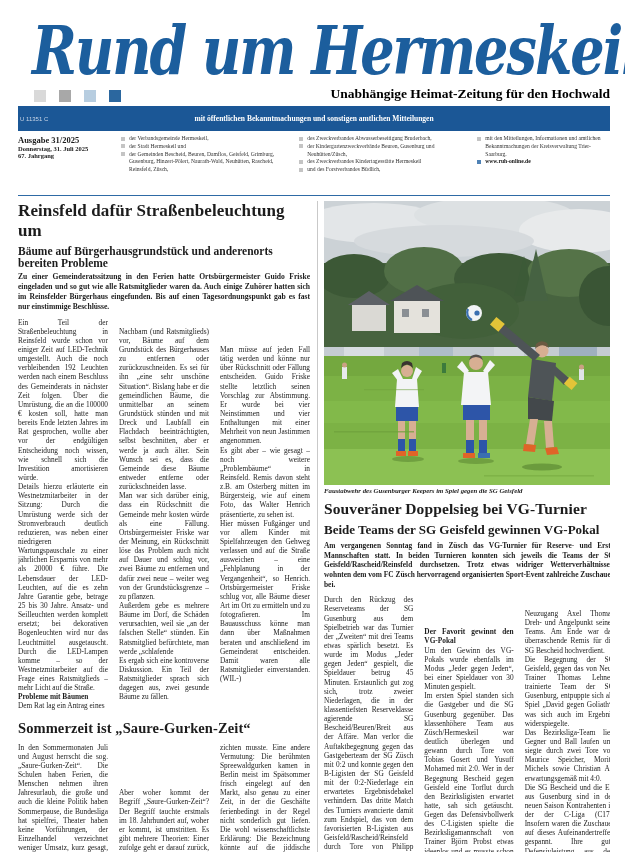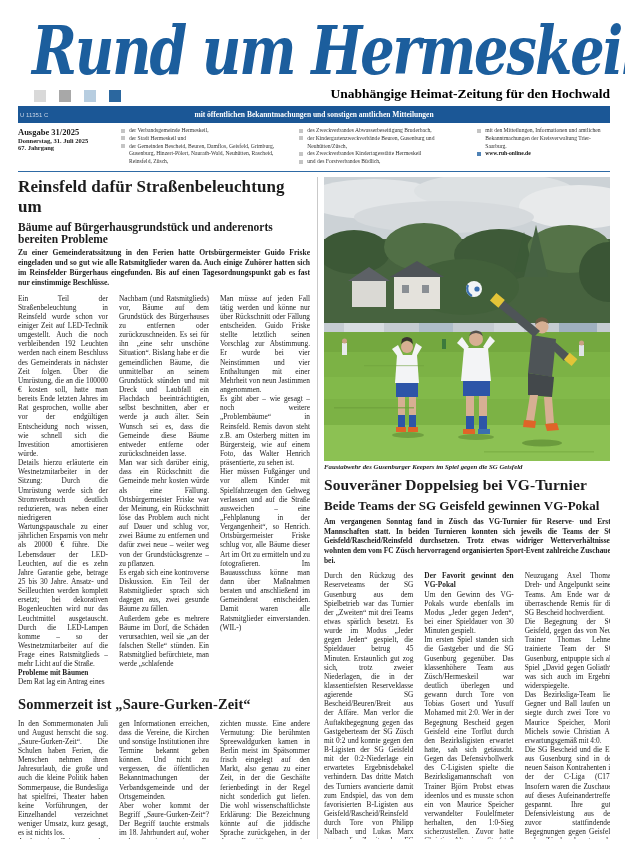--- a/index.html
+++ b/index.html
@@ -21,28 +21,28 @@
   }
   .masthead-bottom { display:flex; justify-content:space-between; align-items:flex-end; margin-top:2px; }
   .squares { display:flex; gap:13px; padding-left:16px; }
   .squares span { width:12px; height:12px; display:inline-block; }
   .sq1 { background:#d9d9d9; } .sq2 { background:#a8a8a8; }
   .sq3 { background:#b7cde0; } .sq4 { background:#2b679f; }
   .tagline { font-weight:bold; font-size:13.5px; color:#000000; }
 
   
   .blue-bar {
-    margin-top:4px; background:#1b5796; color:#fff; height:17px;
+    margin-top:4px; background:#1b5796; color:#fff; height:25px;
     display:flex; align-items:center; position:relative;
   }
   .postal-code { position:absolute; left:2px; font-size:6px; color:#c9d5e6; font-family:"Liberation Sans", sans-serif; }
   .bar-text { width:100%; text-align:center; font-size:7.5px; font-weight:bold; }
 
   
-  .info-row { display:flex; gap:8px; padding:4px 0 5px 0; border-bottom:1.5px solid #2e6aa5; }
+  .info-row { display:flex; gap:8px; padding:4px 0 21px 0; border-bottom:1.5px solid #2e6aa5; }
   .issue-block { width:95px; flex:none; }
   .issue-number { font-size:8.5px; font-weight:bold; }
   .issue-date, .issue-volume { font-size:6.5px; font-weight:bold; }
   .info-col { flex:1; font-size:5.6px; line-height:1.4; color:#333; }
   .info-col-last { flex:0.78; }
   .bullet-item { padding-left:8px; position:relative; }
   .bullet-item::before {
     content:""; position:absolute; left:0; top:1.5px; width:4px; height:4px; background:#c4c4c4;
   }
   .bullet-blue::before { background:#4f82b5; }
@@ -51,21 +51,21 @@
   
   .content { display:flex; margin-top:5px; height:662px; overflow:hidden; }
   .half-left  { width:292px; flex:none; }
   .v-divider  { width:1px; background:#c9c9c9; margin:0 6px 0 7px; flex:none; }
   .half-right { width:290px; flex:none; }
 
   h1.headline  { font-size:17px; font-weight:bold; letter-spacing:0.1px; }
   h2.subhead   { font-size:11.5px; font-weight:bold; margin-top:4px; }
   .lead { font-size:7.6px; font-weight:bold; line-height:1.3; text-align:justify; margin-top:3px; }
 
-  .cols { display:flex; gap:11px; margin-top:6px; }
+  .cols { display:flex; gap:11px; margin-top:6px;align-items:center; }
   .col { flex:1; font-size:7.35px; line-height:1.245; text-align:justify; hyphens:auto; -webkit-hyphens:auto; }
   .col p { margin:0; }
   .col .inline-subhead { display:block; font-weight:bold; }
 
   .article-2 { margin-top:9px; }
   .article-2 h1.headline { font-size:14.5px; }
 
   
   .photo { width:290px; height:284px; overflow:hidden; background:#cfd4d7; }
   .photo svg { display:block; }
@@ -131,40 +131,39 @@
         <p class="lead">Zu einer Gemeinderatssitzung in den Ferien hatte Ortsbürgermeister Guido Friske eingeladen und so gut wie alle Ratsmitglieder waren da. Auch einige Zuhörer hatten sich im Reinsfelder Bürgerhaus eingefunden. Bis auf einen Tagesordnungspunkt gab es fast nur einstimmige Beschlüsse.</p>
         <div class="cols">
           <div class="col">
             <span><p>Ein Teil der Straßenbeleuchtung in Reinsfeld wurde schon vor einiger Zeit auf LED-Technik umgestellt. Auch die noch verbleibenden 192 Leuchten werden nach einem Beschluss des Gemeinderats in nächster Zeit folgen. Über die Umrüstung, die an die 100000 € kosten soll, hatte man bereits Ende letzten Jahres im Rat gesprochen, wollte aber vor der endgültigen Entscheidung noch wissen, wie schnell sich die Investition amortisieren würde.</p><p>Details hierzu erläuterte ein Westnetzmitarbeiter in der Sitzung: Durch die Umrüstung werde sich der Stromverbrauch deutlich reduzieren, was neben einer niedrigeren Wartungspauschale zu einer jährlichen Ersparnis von mehr als 20000 € führe. Die Lebensdauer der LED-Leuchten, auf die es zehn Jahre Garantie gebe, betrage 25 bis 30 Jahre. Ansatz- und Seilleuchten werden komplett ersetzt; bei dekorativen Bogenleuchten wird nur das Leuchtmittel ausgetauscht. Durch die LED-Lampen komme – so der Westnetzmitarbeiter auf die Frage eines Ratsmitglieds – mehr Licht auf die Straße.</p></span>
             <b class="inline-subhead">Probleme mit Bäumen</b>
             <p>Dem Rat lag ein Antrag eines</p>
           </div>
           <div class="col">
               <p>Nachbarn (und Ratsmitglieds) vor, Bäume auf dem Grundstück des Bürgerhauses zu entfernen oder zurückzuschneiden. Es sei für ihn „eine sehr unschöne Situation“. Bislang habe er die gemeindlichen Bäume, die unmittelbar an seinem Grundstück stünden und mit Dreck und Laubfall ein Flachdach beeinträchtigten, selbst beschnitten, aber er werde ja auch älter. Sein Wunsch sei es, dass die Gemeinde diese Bäume entweder entferne oder zurückschneiden lasse.</p>
               <p>Man war sich darüber einig, dass ein Rückschnitt die Gemeinde mehr kosten würde als eine Fällung. Ortsbürgermeister Friske war der Meinung, ein Rückschnitt löse das Problem auch nicht auf Dauer und schlug vor, zwei Bäume zu entfernen und dafür zwei neue – weiter weg von der Grundstücksgrenze – zu pflanzen.</p>
+              <p>Außerdem gebe es mehrere Bäume im Dorf, die Schäden verursachten, weil sie „an der falschen Stelle“ stünden. Ein Ratsmitglied befürchtete, man werde „schlafende</p>
               <p>Es ergab sich eine kontroverse Diskussion. Ein Teil der Ratsmitglieder sprach sich dagegen aus, zwei gesunde Bäume zu fällen.</p>
-              <p>Außerdem gebe es mehrere Bäume im Dorf, die Schäden verursachten, weil sie „an der falschen Stelle“ stünden. Ein Ratsmitglied befürchtete, man werde „schlafende</p>
             </div>
           <div class="col">
               <p>Man müsse auf jeden Fall tätig werden und könne nur über Rückschnitt oder Fällung entscheiden. Guido Friske stellte letztlich seinen Vorschlag zur Abstimmung. Er wurde bei vier Neinstimmen und vier Enthaltungen mit einer Mehrheit von neun Jastimmen angenommen.</p>
               <p>Es gibt aber – wie gesagt – noch weitere „Problembäume“ in Reinsfeld. Remis davon steht z.B. am Osterberg mitten im Bürgersteig, wie auf einem Foto, das Walter Henrich präsentierte, zu sehen ist.</p>
               <p>Hier müssen Fußgänger und vor allem Kinder mit Spielfahrzeugen den Gehweg verlassen und auf die Straße ausweichen – eine „Fehlplanung in der Vergangenheit“, so Henrich. Ortsbürgermeister Friske schlug vor, alle Bäume dieser Art im Ort zu ermitteln und zu fotografieren. Im Bauausschuss könne man dann über Maßnahmen beraten und anschließend im Gemeinderat entscheiden. Damit waren alle Ratsmitglieder einverstanden. (WIL-)</p>
             </div>
         </div>
       </article>
 
       <article class="article-2">
         <h1 class="headline">Sommerzeit ist „Saure-Gurken-Zeit“</h1>
         <div class="cols">
           <div class="col">
               <p>In den Sommermonaten Juli und August herrscht die sog. „Saure-Gurken-Zeit“. Die Schulen haben Ferien, die Menschen nehmen ihren Jahresurlaub, die große und auch die kleine Politik haben Sommerpause, die Bundesliga hat spielfrei, Theater haben keine Vorführungen, der Einzelhandel verzeichnet weniger Umsatz, kurz gesagt, es ist nichts los.</p>
               <p>Auch wir Zeitungsmacher haben mit diesem Phänomen zu kämpfen. Keine Sitzungen der kommunalen Gremien, keine größeren kulturellen Veranstaltungen usw. Und doch, wir von RuH müssen jede Woche eine Zeitung herausbringen, und in der Vergangenheit ist es uns immer noch gelungen. Wenn auch ab und an eine „Schmalspurausgabe“ dabei herausgekommen ist. Wichtig ist, dass die Leser die notwendi-</p>
             </div>
           <div class="col">
-              <p>gen Informationen erreichen, dass die Vereine, die Kirchen und sonstige Institutionen ihre Termine bekannt geben können. Und nicht zu vergessen, die öffentlichen Bekanntmachungen der Verbandsgemeinde und der Ortsgemeinden.</p>
               <p>Aber woher kommt der Begriff „Saure-Gurken-Zeit“? Der Begriff tauchte erstmals im 18. Jahrhundert auf, woher er kommt, ist umstritten. Es gibt mehrere Theorien: Einer zufolge geht er darauf zurück, dass Lebensmittel früher sauer eingelegt wurden, um sie länger haltbar zu machen. Wenn im kargen Winter wenig Nahrungsmittel zur Verfügung standen, konnte man unter anderem auf sauer eingelegte Gurken zurückgreifen. Demnach wäre die „Saure-Gurken-Zeit“ also ein Zeitraum, in dem man auf viele Annehmlichkeiten ver-</p>
             </div>
           <div class="col">
               <p>zichten musste. Eine andere Vermutung: Die berühmten Spreewaldgurken kamen in Berlin meist im Spätsommer frisch eingelegt auf den Markt, also genau zu einer Zeit, in der die Geschäfte ferienbedingt in der Regel nicht sonderlich gut liefen. Die wohl wissenschaftlichste Erklärung: Die Bezeichnung könnte auf die jiddische Sprache zurückgehen, in der das Begriffspaar „zohro joker“ für „schweres Unglück“ steht. Bei miserabler Geschäftslage und hoher Inflation sprachen jüdische Kaufleute sorgenvoll von der „Zores- und Jokresheit“, der „Zeit der Not und Teuerung“. Aus dem Begriff formulierten Berliner Journalisten dann flapsig die „saure Jurke“, wobei sie aus dem Wort „Zores“ kurzerhand „Saures“ machten. (Quelle: Wiktionary/Wikipedia, Michael Opitz)</p>
             </div>
         </div>
 
       </article>
 
     </section>

